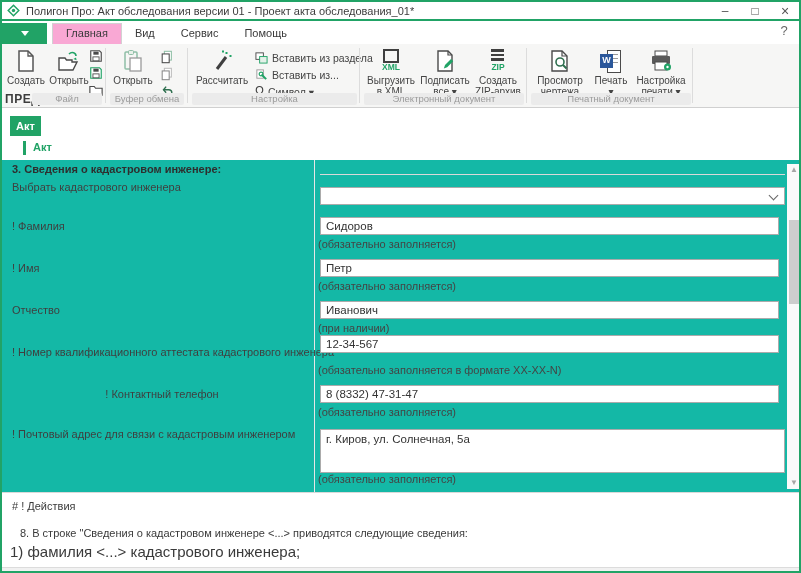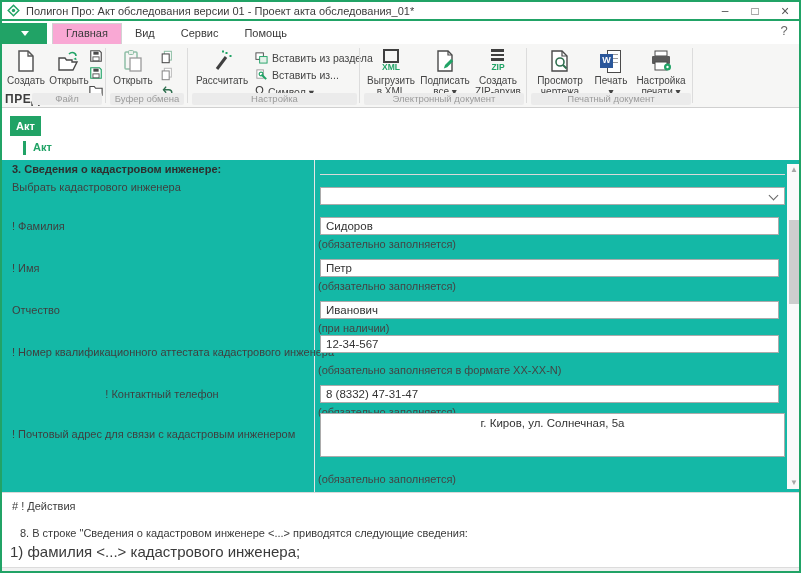--- a/index.html
+++ b/index.html
@@ -325,21 +325,21 @@
 
     <div class="lbl" style="top:183px;">! Номер квалификационного аттестата кадастрового инженера</div>
     <input class="inp" style="top: 175px;" value="12-34-567">
     <div class="hint" style="top:204px;">(обязательно заполняется в формате XX-XX-N)</div>
 
     <div class="lbl" style="top:225px;text-align:center;">! Контактный телефон</div>
     <input class="inp" style="top: 225px;" value="8 (8332) 47-31-47">
     <div class="hint" style="top:246px;">(обязательно заполняется)</div>
 
     <div class="lbl" style="top:265px;">! Почтовый адрес для связи с кадастровым инженером</div>
-    <textarea class="txa" style="top: 253px; text-align: center;">г. Киров, ул. Солнечная, 5а</textarea>
+    <textarea class="txa" style="top: 269px;">г. Киров, ул. Солнечная, 5а</textarea>
     <div class="hint" style="top:313px;">(обязательно заполняется)</div>
 
     <div class="sbar">
       <div class="sarrow" style="top:0;">▲</div>
       <div class="sthumb"></div>
       <div class="sarrow" style="bottom:0;">▼</div>
     </div>
   </div>
 
   <div class="hdiv"></div>

